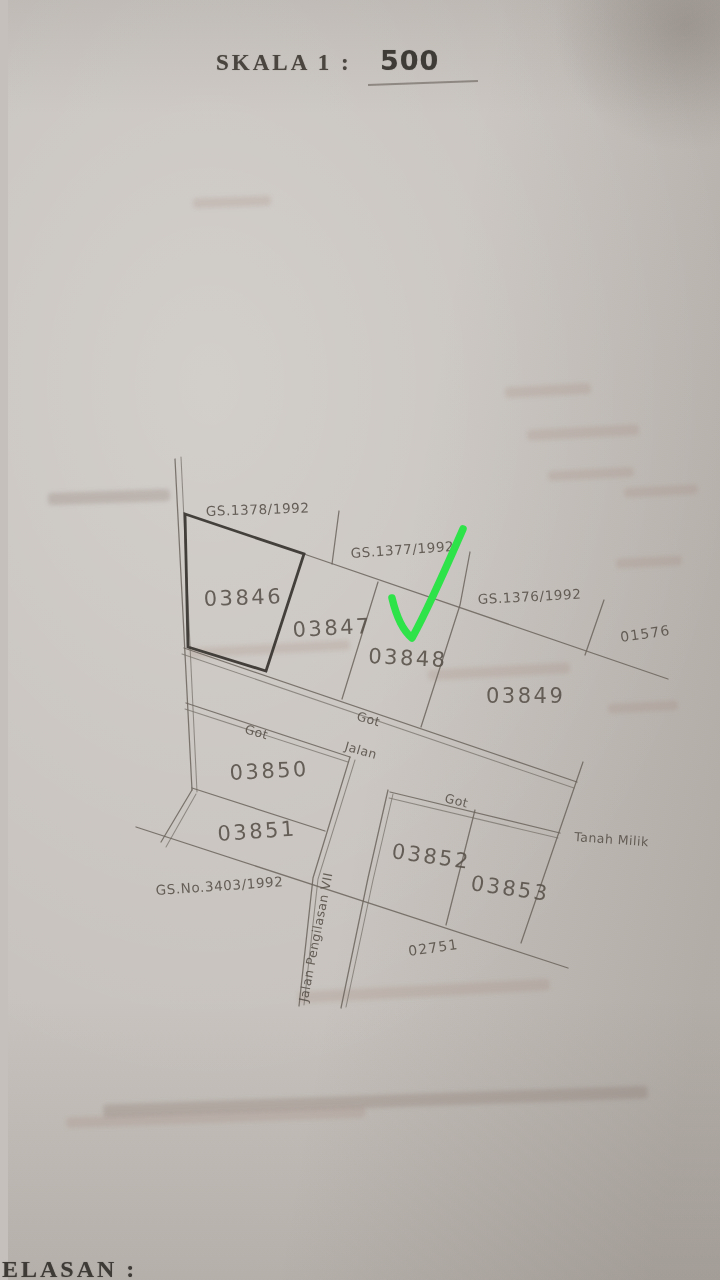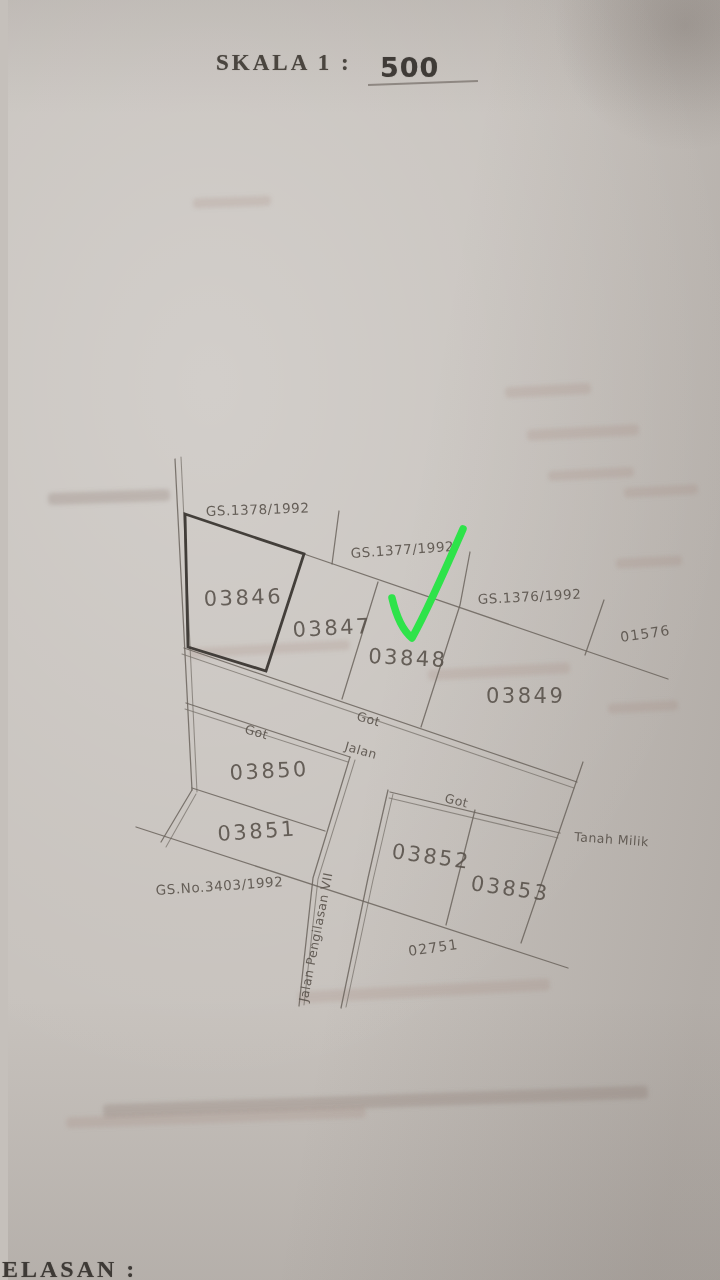--- a/index.html
+++ b/index.html
@@ -20,21 +20,21 @@
   }
   .map-svg{position:absolute;left:0;top:0;}
   .scale-row{position:absolute;left:208px;top:44px;width:300px;height:42px;}
   .scale-label{
     position:absolute;left:0;top:6px;
     font-family:"Liberation Serif",serif;font-weight:bold;
     font-size:23px;letter-spacing:3px;color:#4a453f;
     text-shadow:0 0 1px rgba(74,69,63,.45);
   }
   .scale-value{
-    position:absolute;left:164px;top:8px;
+    position:absolute;left:164px;top:1px;
     font-family:"DejaVu Sans",sans-serif;font-weight:bold;
     font-size:27px;color:#3f3b37;letter-spacing:1px;
     text-shadow:0 0 1px rgba(63,59,55,.4);
   }
   .scale-underline{
     position:absolute;left:152px;top:38px;width:110px;height:2px;
     background:#6e6761;transform:rotate(-2deg);opacity:.65;
   }
   .smudge{
     position:absolute;border-radius:4px;

